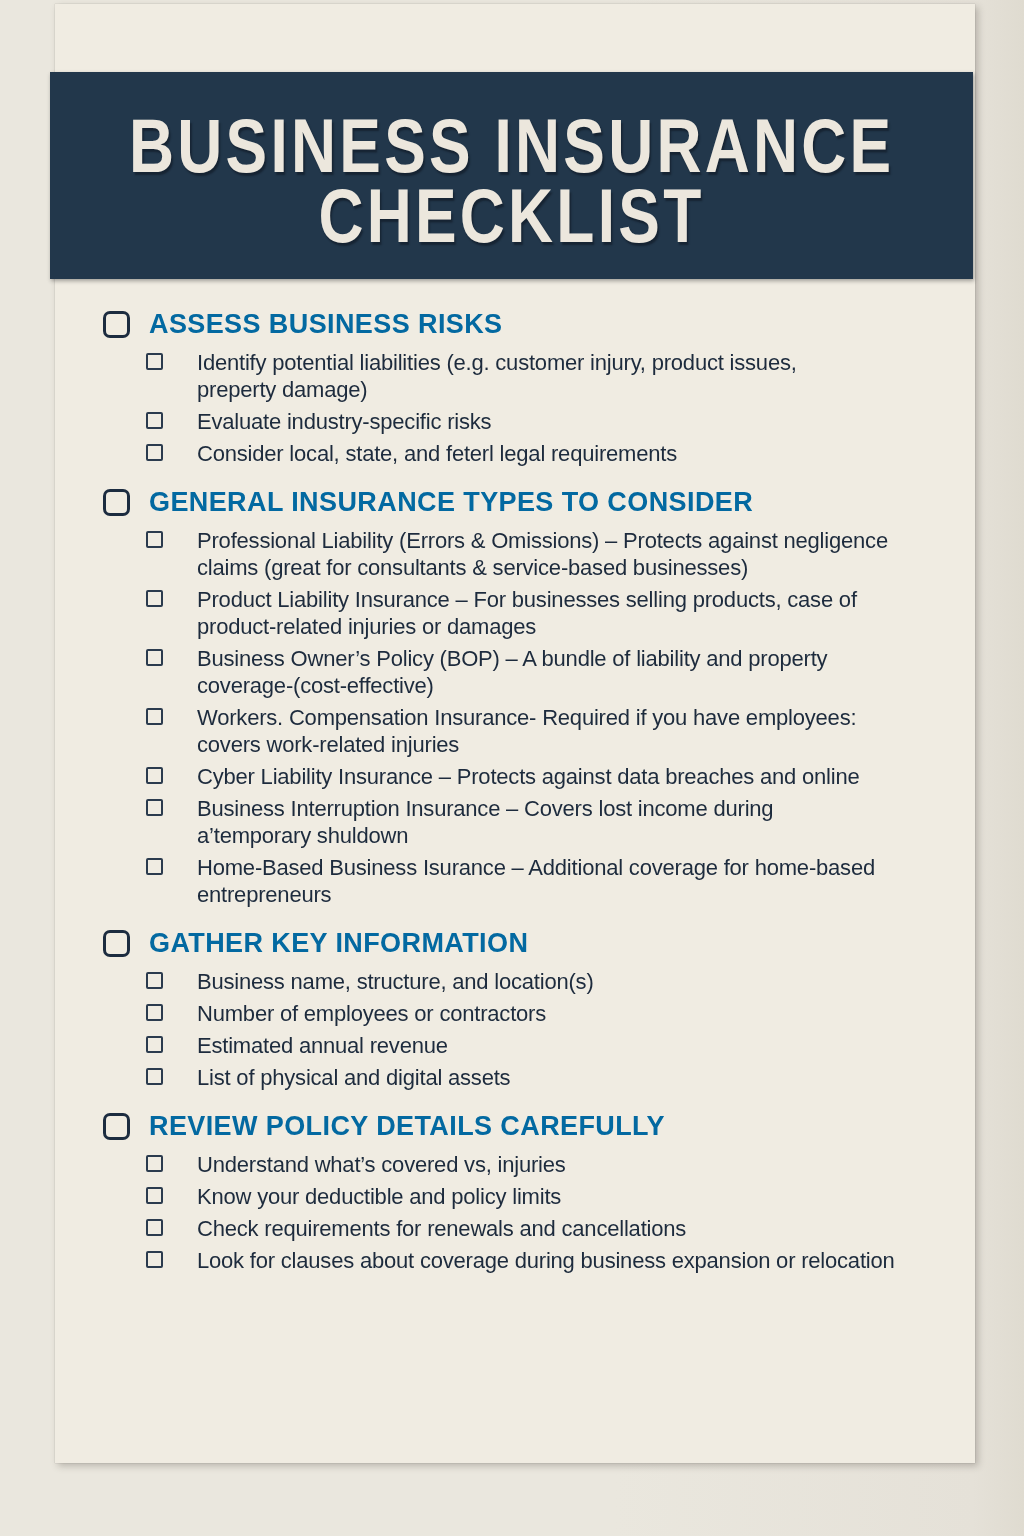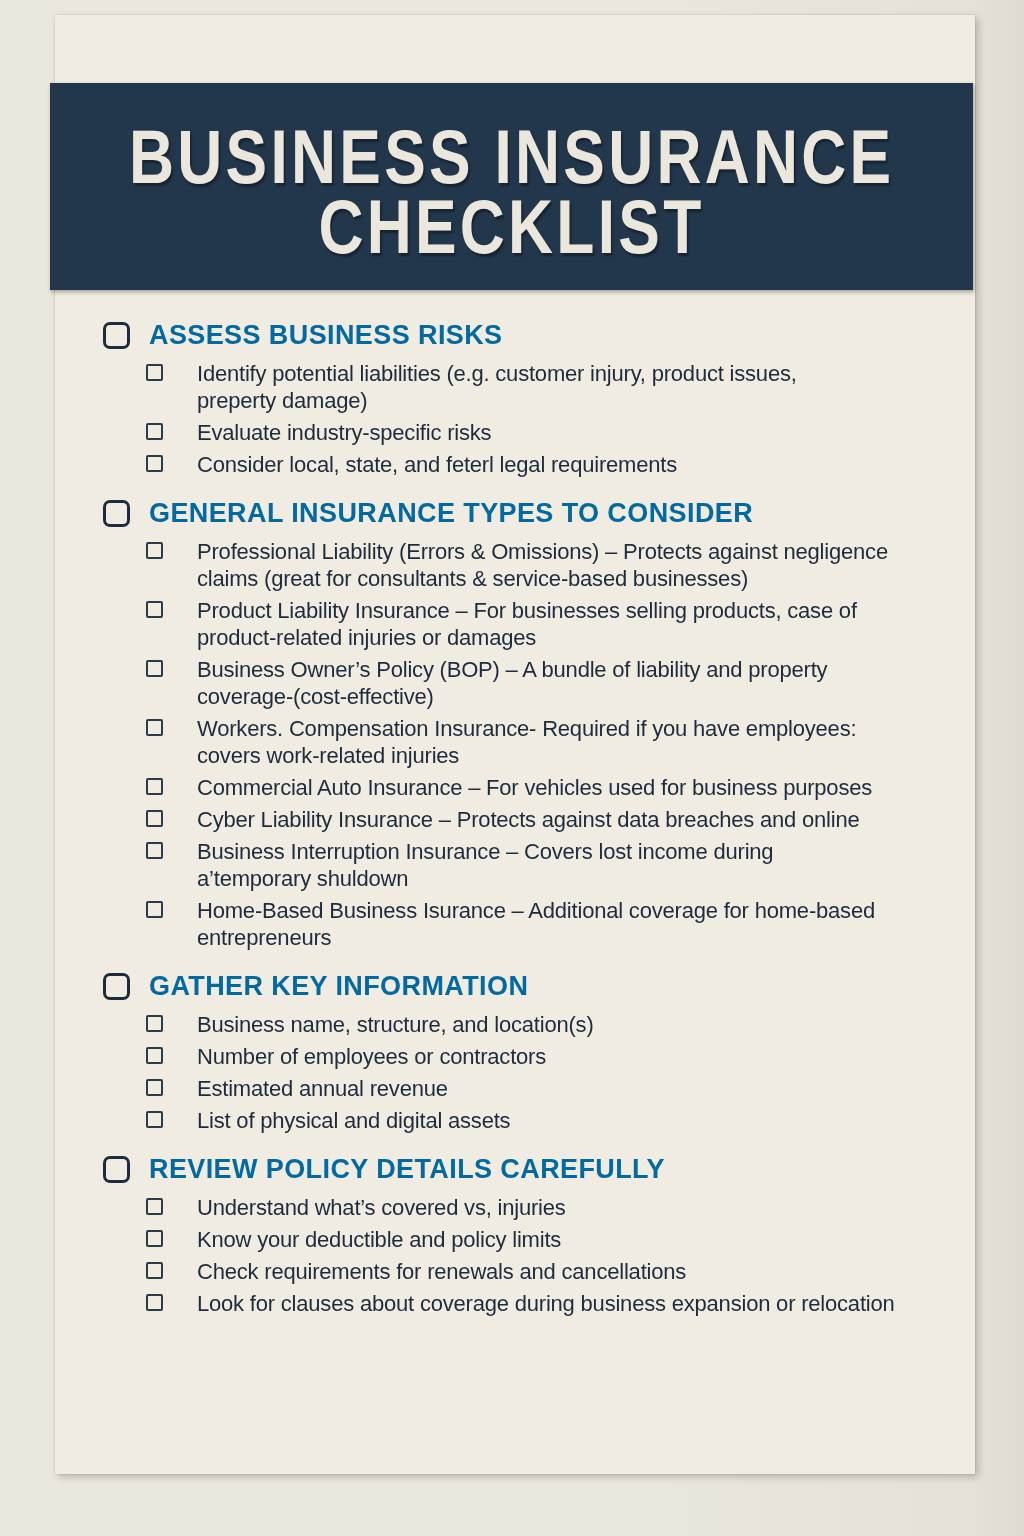--- a/index.html
+++ b/index.html
@@ -12,21 +12,21 @@
   *{margin:0;padding:0;box-sizing:border-box;}
   html,body{width:1024px;height:1536px;}
   body{
     position:relative;
     font-family:"Liberation Sans","DejaVu Sans",sans-serif;
     background:linear-gradient(90deg,#eae7de 0%,#eae7de 60%,#e5e1d8 95%,#dfdbd0 100%);
     overflow:hidden;
   }
   .paper{
     position:absolute;
-    left:55px;top:15px;
+    left:55px;top:4px;
     width:920px;height:1459px;
     background:var(--paper-bg);
     box-shadow:0 0 1px rgba(0,0,0,.25), 3px 3px 7px rgba(60,55,45,.28);
   }
   .header-banner{
     margin:68px 0 0 -5px;
     width:calc(100% + 3px);
     height:207px;
     background:var(--header-bg);
     display:flex;
@@ -139,24 +139,20 @@
           <p class="item-text">Business Owner’s Policy (BOP) – A bundle of liability and property
 coverage-(cost-effective)</p>
         </div>
         <div class="item">
           <span class="item-checkbox"></span>
           <p class="item-text">Workers. Compensation Insurance- Required if you have employees:
 covers work-related injuries</p>
         </div>
         <div class="item">
           <span class="item-checkbox"></span>
-          <p class="item-text">Commercial Auto Insurance  – For vehicles used for business purposes</p>
-        </div>
-        <div class="item">
-          <span class="item-checkbox"></span>
           <p class="item-text">Cyber Liability Insurance – Protects against data breaches and online</p>
         </div>
         <div class="item">
           <span class="item-checkbox"></span>
           <p class="item-text">Business Interruption Insurance – Covers lost income during
 a’temporary shuldown</p>
         </div>
         <div class="item">
           <span class="item-checkbox"></span>
           <p class="item-text">Home-Based Business Isurance  – Additional coverage for home-based

